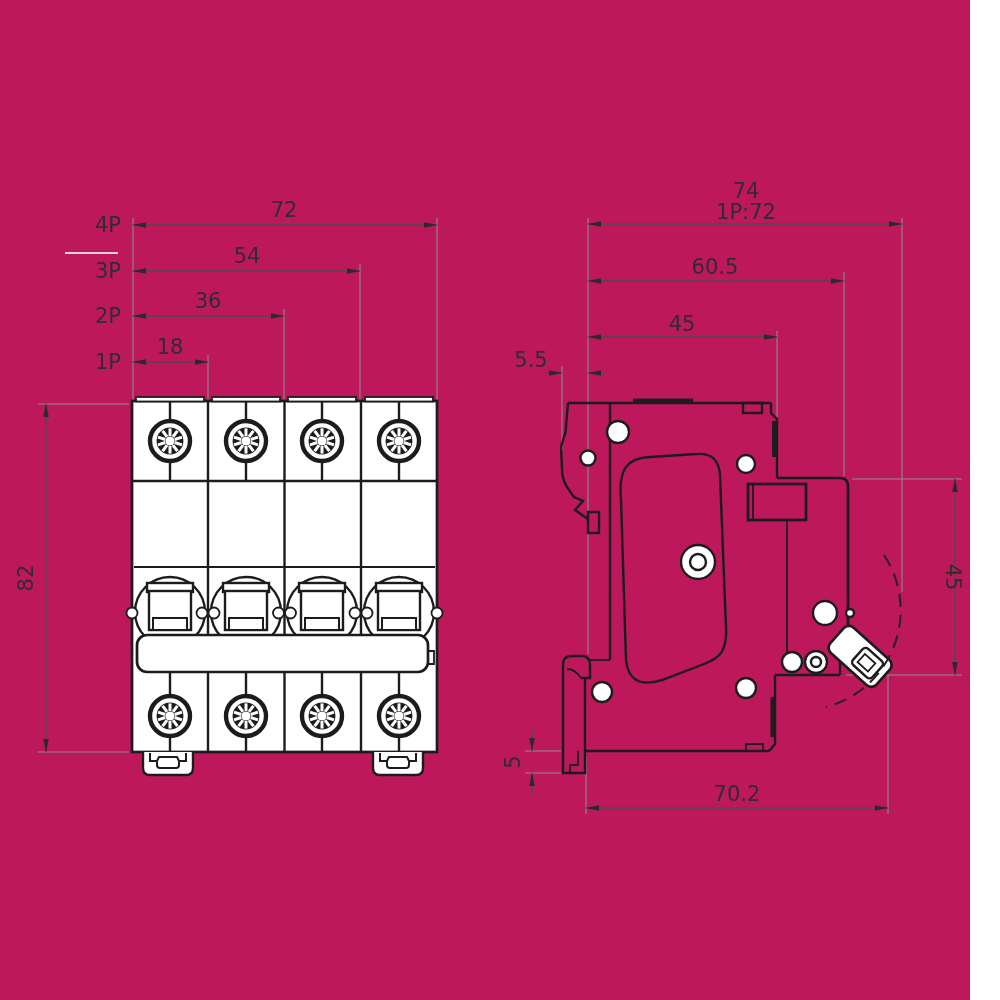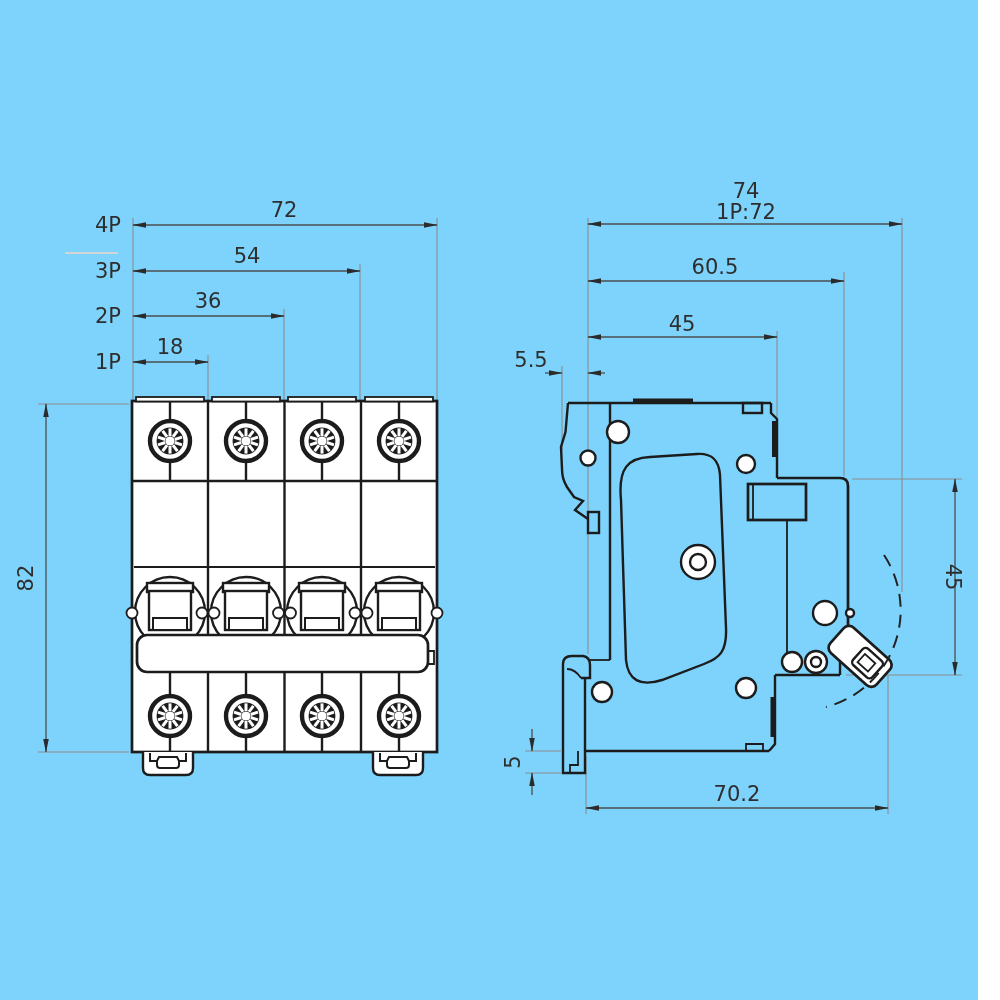--- a/index.html
+++ b/index.html
@@ -1,16 +1,16 @@
 <!DOCTYPE html>
 <html><head>
 <meta charset="utf-8">
 <style>
   html,body{margin:0;padding:0;background:#fff;}
-  .canvas{position:relative;width:970px;height:1000px;background:#7dd3fc;overflow:hidden;padding-left:8px;}
+  .canvas{position:relative;width:970px;height:1000px;background:#be185d;overflow:hidden;}
   svg{position:absolute;left:0;top:0;}
   text{font-family:"DejaVu Sans","Liberation Sans",sans-serif;font-size:21px;fill:#2e2e2e;}
   .dimline{stroke:#4d4d4d;stroke-width:1.3;fill:none;}
   .extline{stroke:#8c8c8c;stroke-width:1.1;fill:none;}
   .body2{stroke:#1c1c1c;stroke-width:2.4;fill:none;}
   .body3{stroke:#1c1c1c;stroke-width:2.7;fill:none;}
   .bodyThin{stroke:#1c1c1c;stroke-width:1.8;fill:none;}
   .bodyThick{stroke:#1c1c1c;stroke-width:5;fill:none;}
   .whitefill{fill:#fff;}
 </style>

